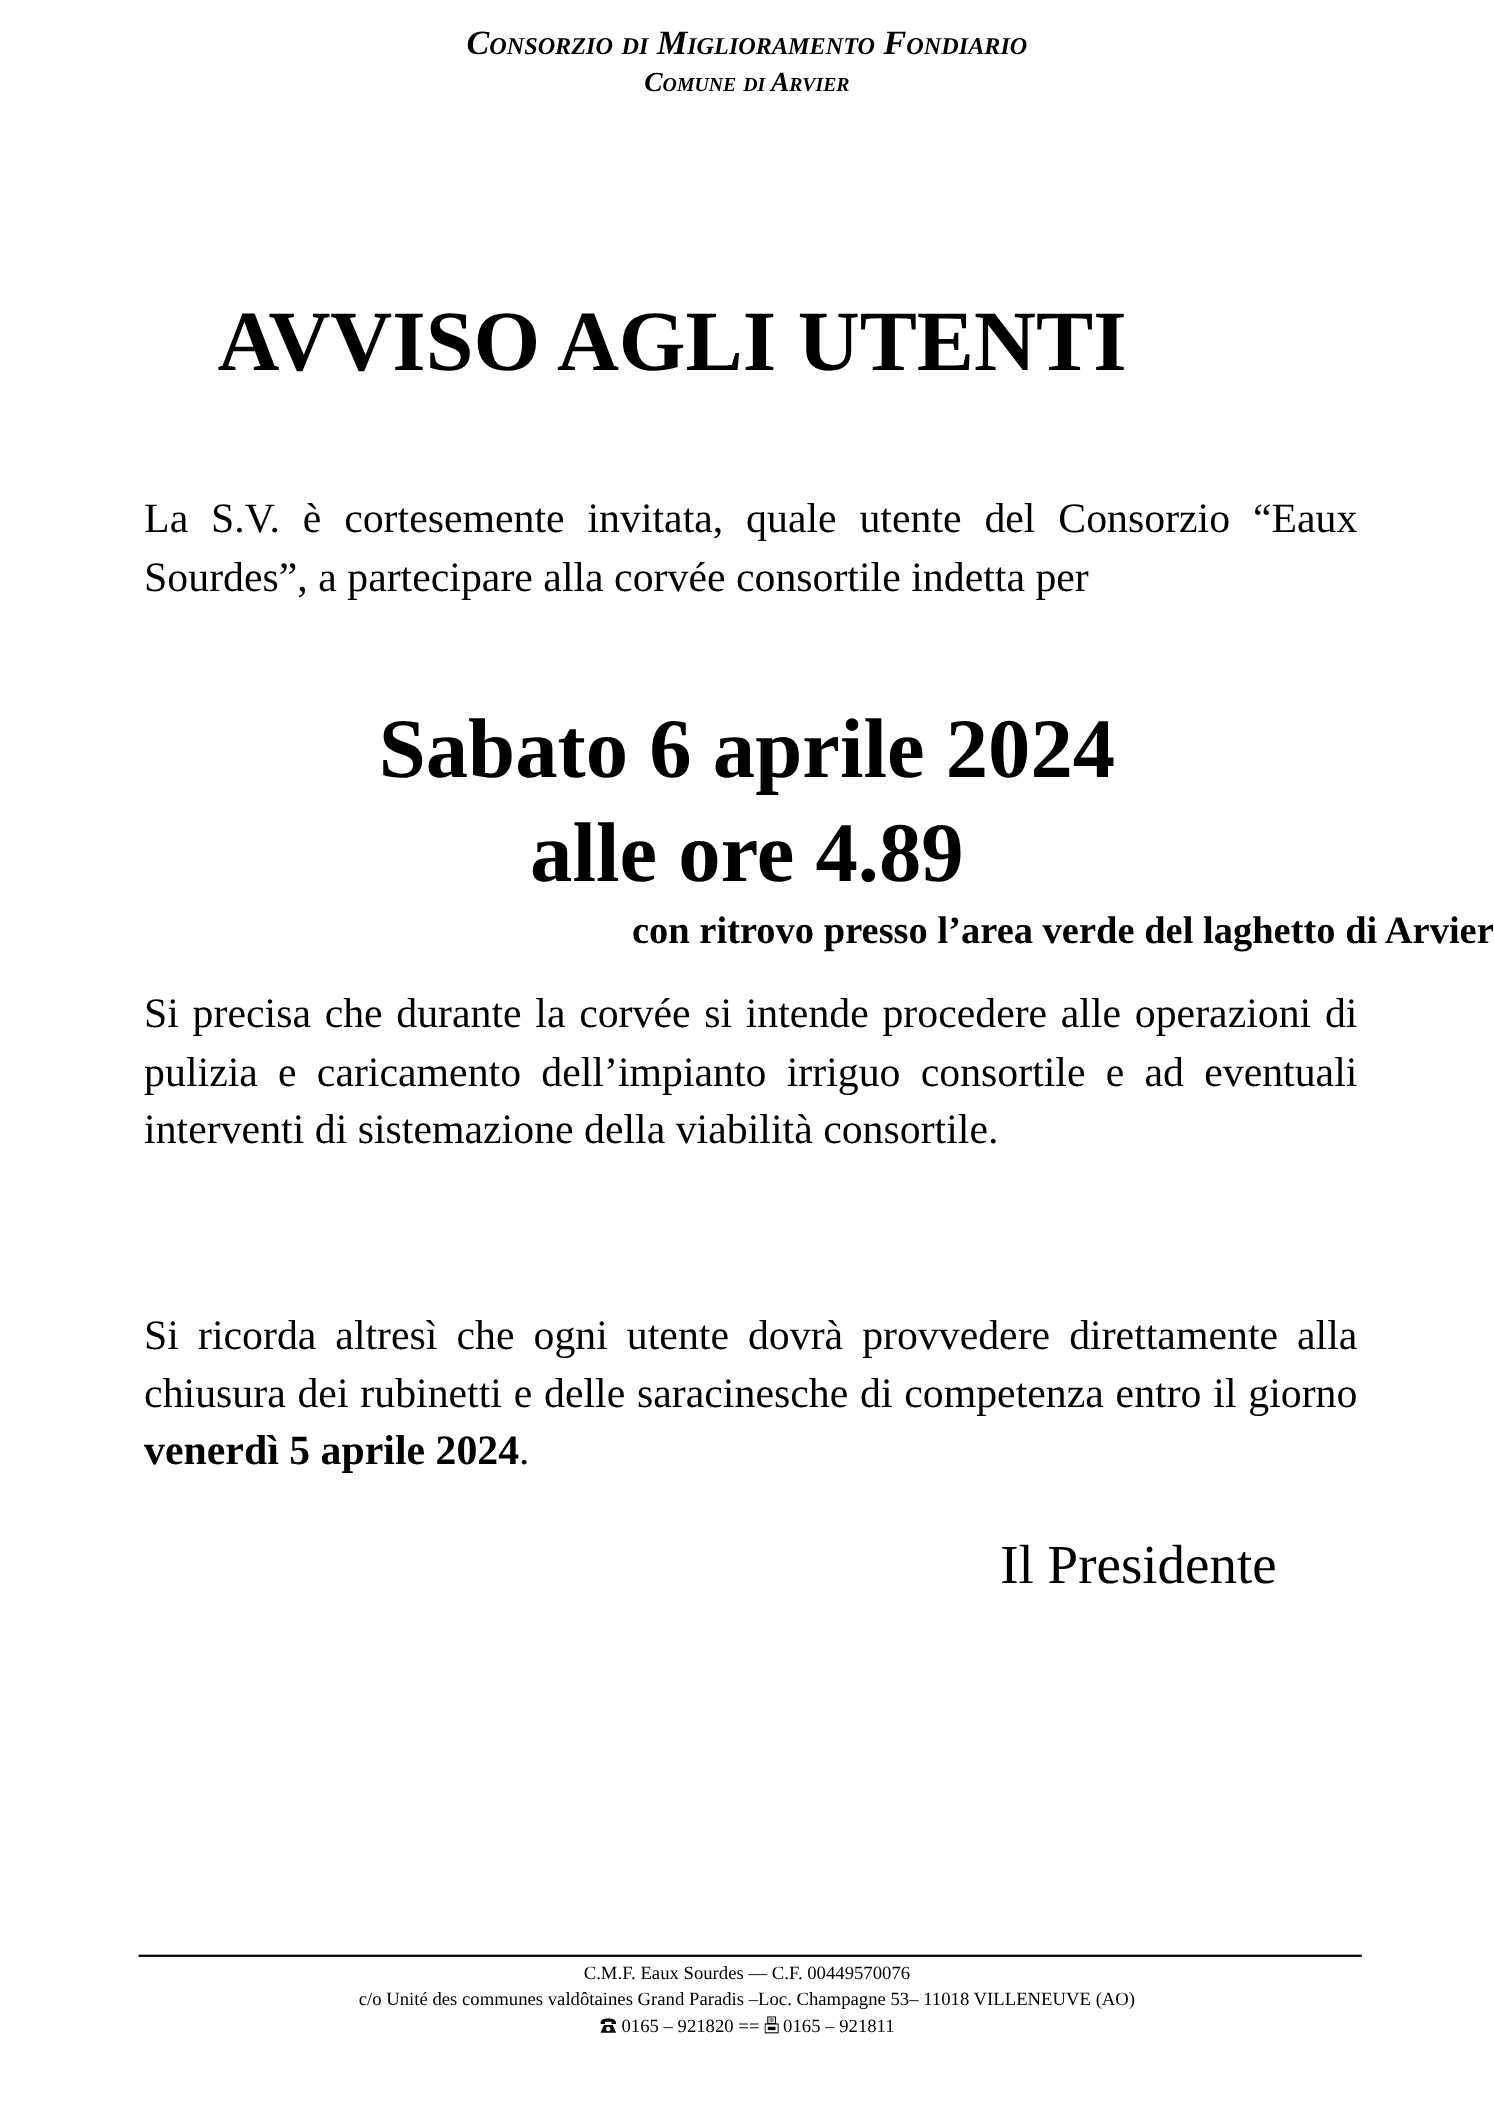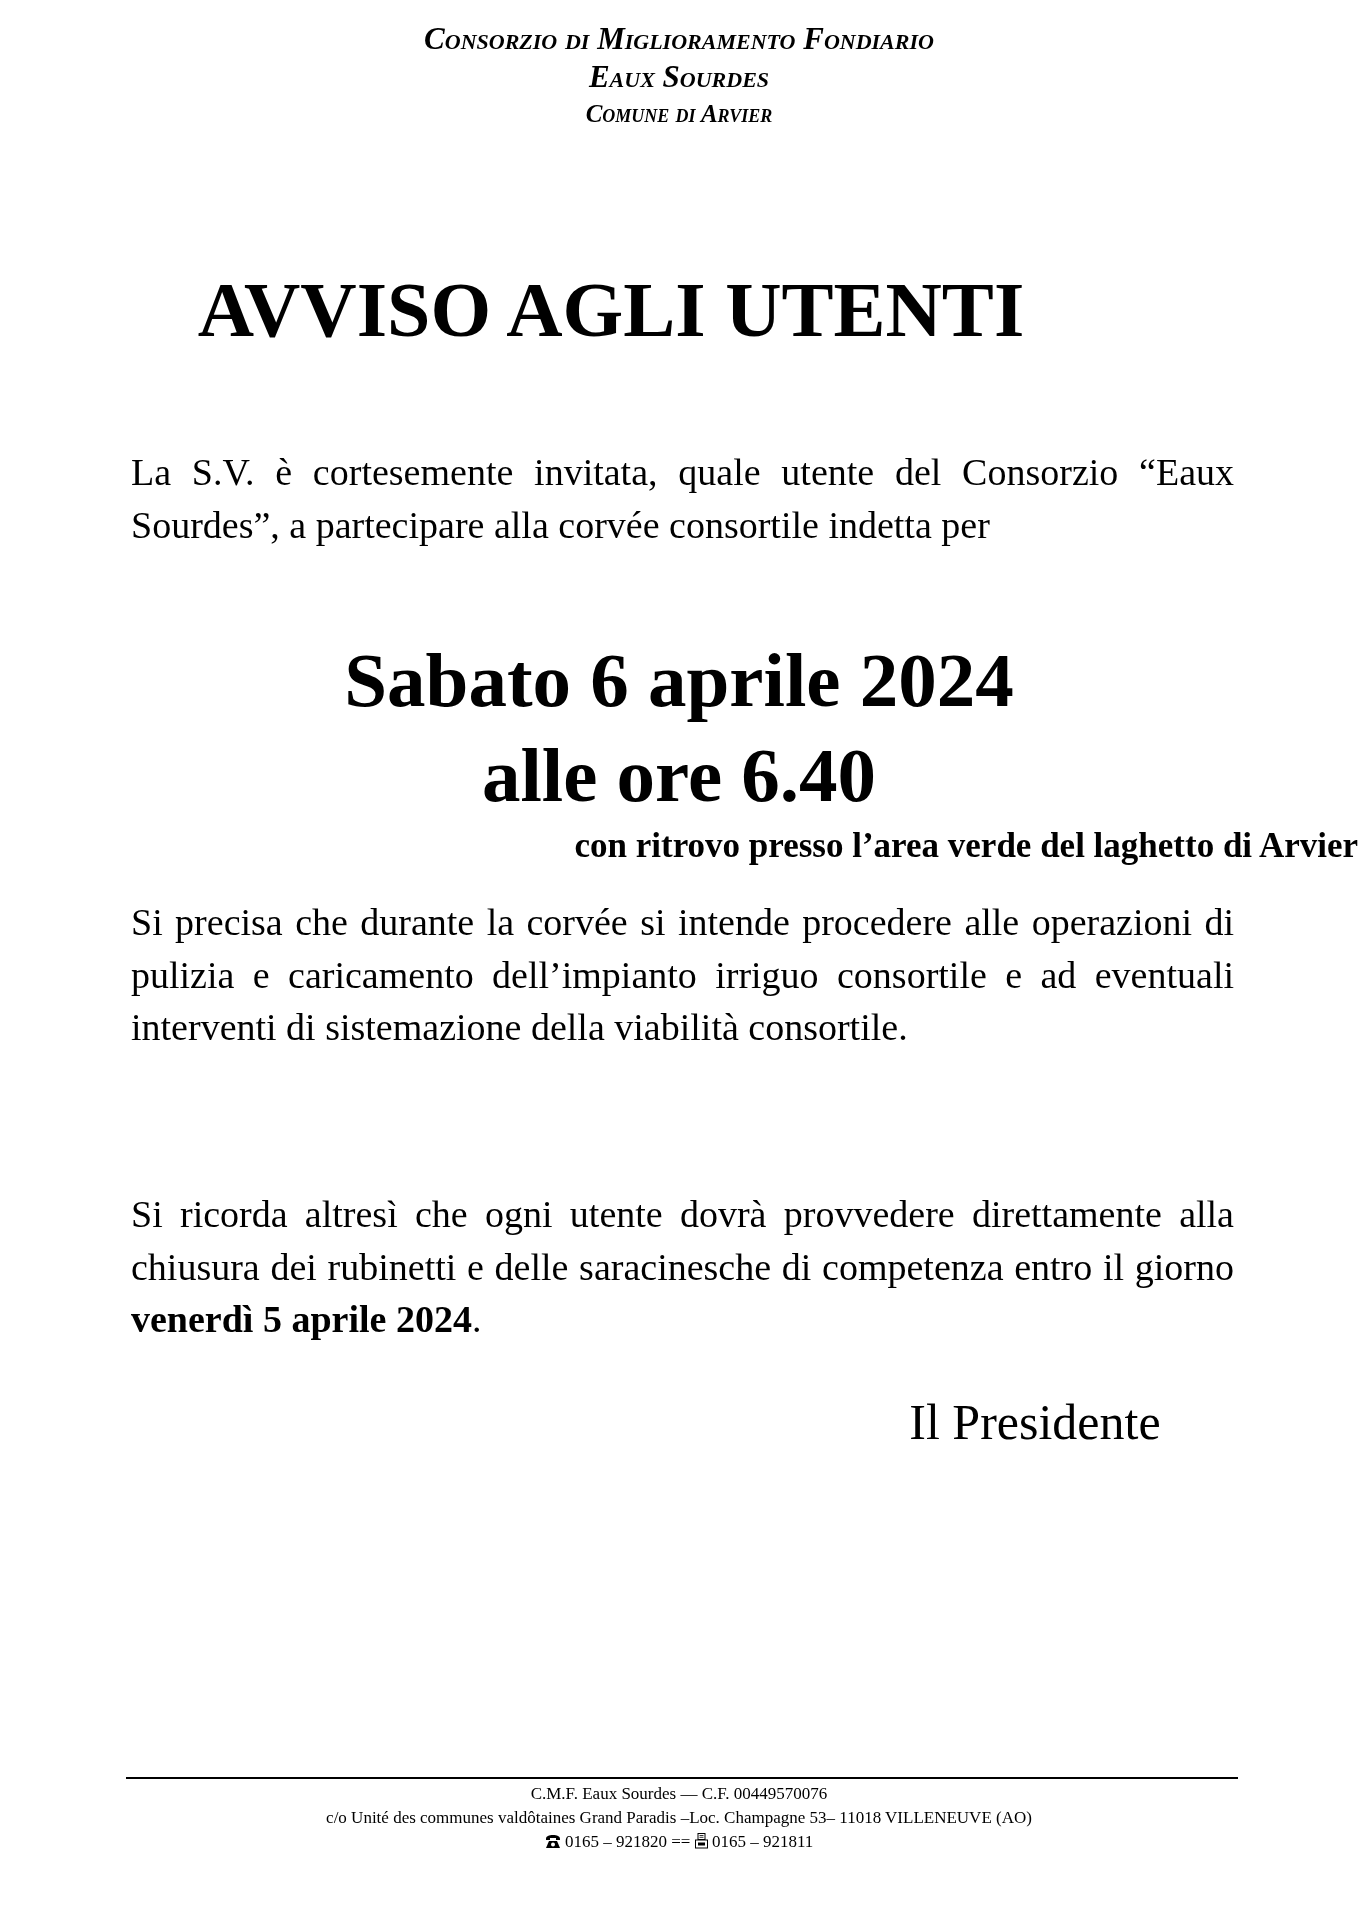--- a/index.html
+++ b/index.html
@@ -88,30 +88,29 @@
     .icon {
       display: inline-block;
       vertical-align: -2px;
     }
   </style>
 </head>
 <body>
 
 <div class="abs letterhead">
   <span class="lh-line1">Consorzio di Miglioramento Fondiario</span>
-  <span class="lh-line2">Eaux Sourdes</span>
   <span class="lh-line3">Comune di Arvier</span>
 </div>
 
 <div class="abs title">AVVISO AGLI UTENTI</div>
 
 <div class="abs para para1">La S.V. è cortesemente invitata, quale utente del Consorzio “Eaux Sourdes”, a partecipare alla corvée consortile indetta per</div>
 
 <div class="abs event event-date">Sabato 6 aprile 2024</div>
-<div class="abs event event-time">alle ore 6.40</div>
+<div class="abs event event-time">alle ore 4.89</div>
 <div class="abs event event-place">con ritrovo presso l’area verde del laghetto di Arvier</div>
 
 <div class="abs para para2">Si precisa che durante la corvée si intende procedere alle operazioni di pulizia e caricamento dell’impianto irriguo consortile e ad eventuali interventi di sistemazione della viabilità consortile.</div>
 
 <div class="abs para para3"><span>Si ricorda altresì che ogni utente dovrà provvedere direttamente alla chiusura dei rubinetti e delle saracinesche di competenza entro il giorno </span><b class="inline-bold">venerdì 5 aprile 2024</b><span>.</span></div>
 
 <div class="abs signature">
   <span>Il Presidente</span>
 </div>
 

